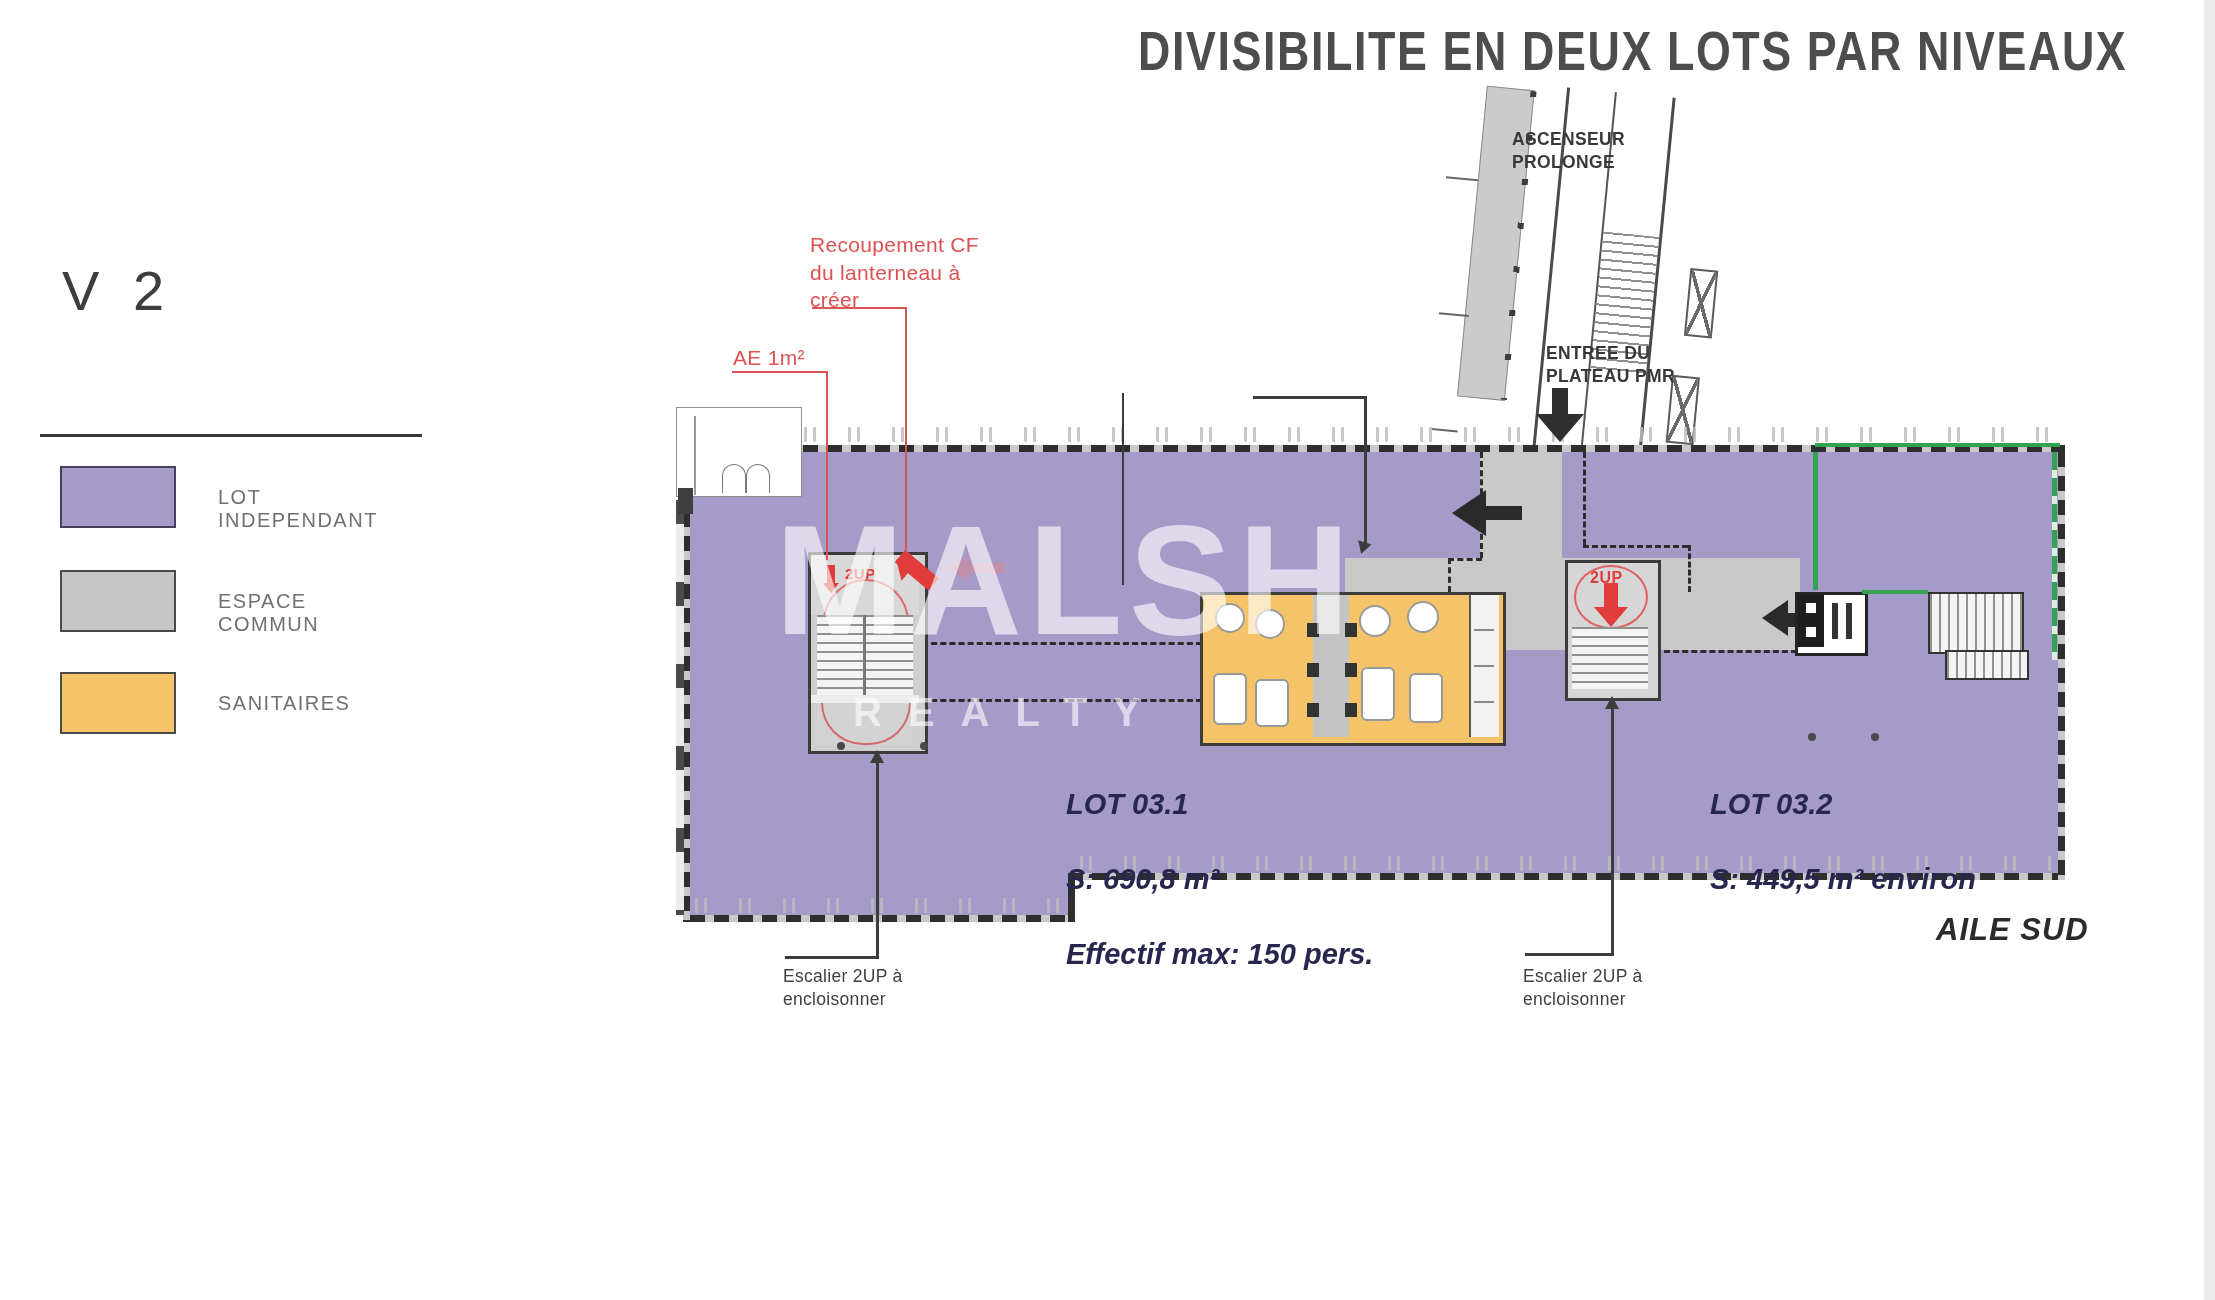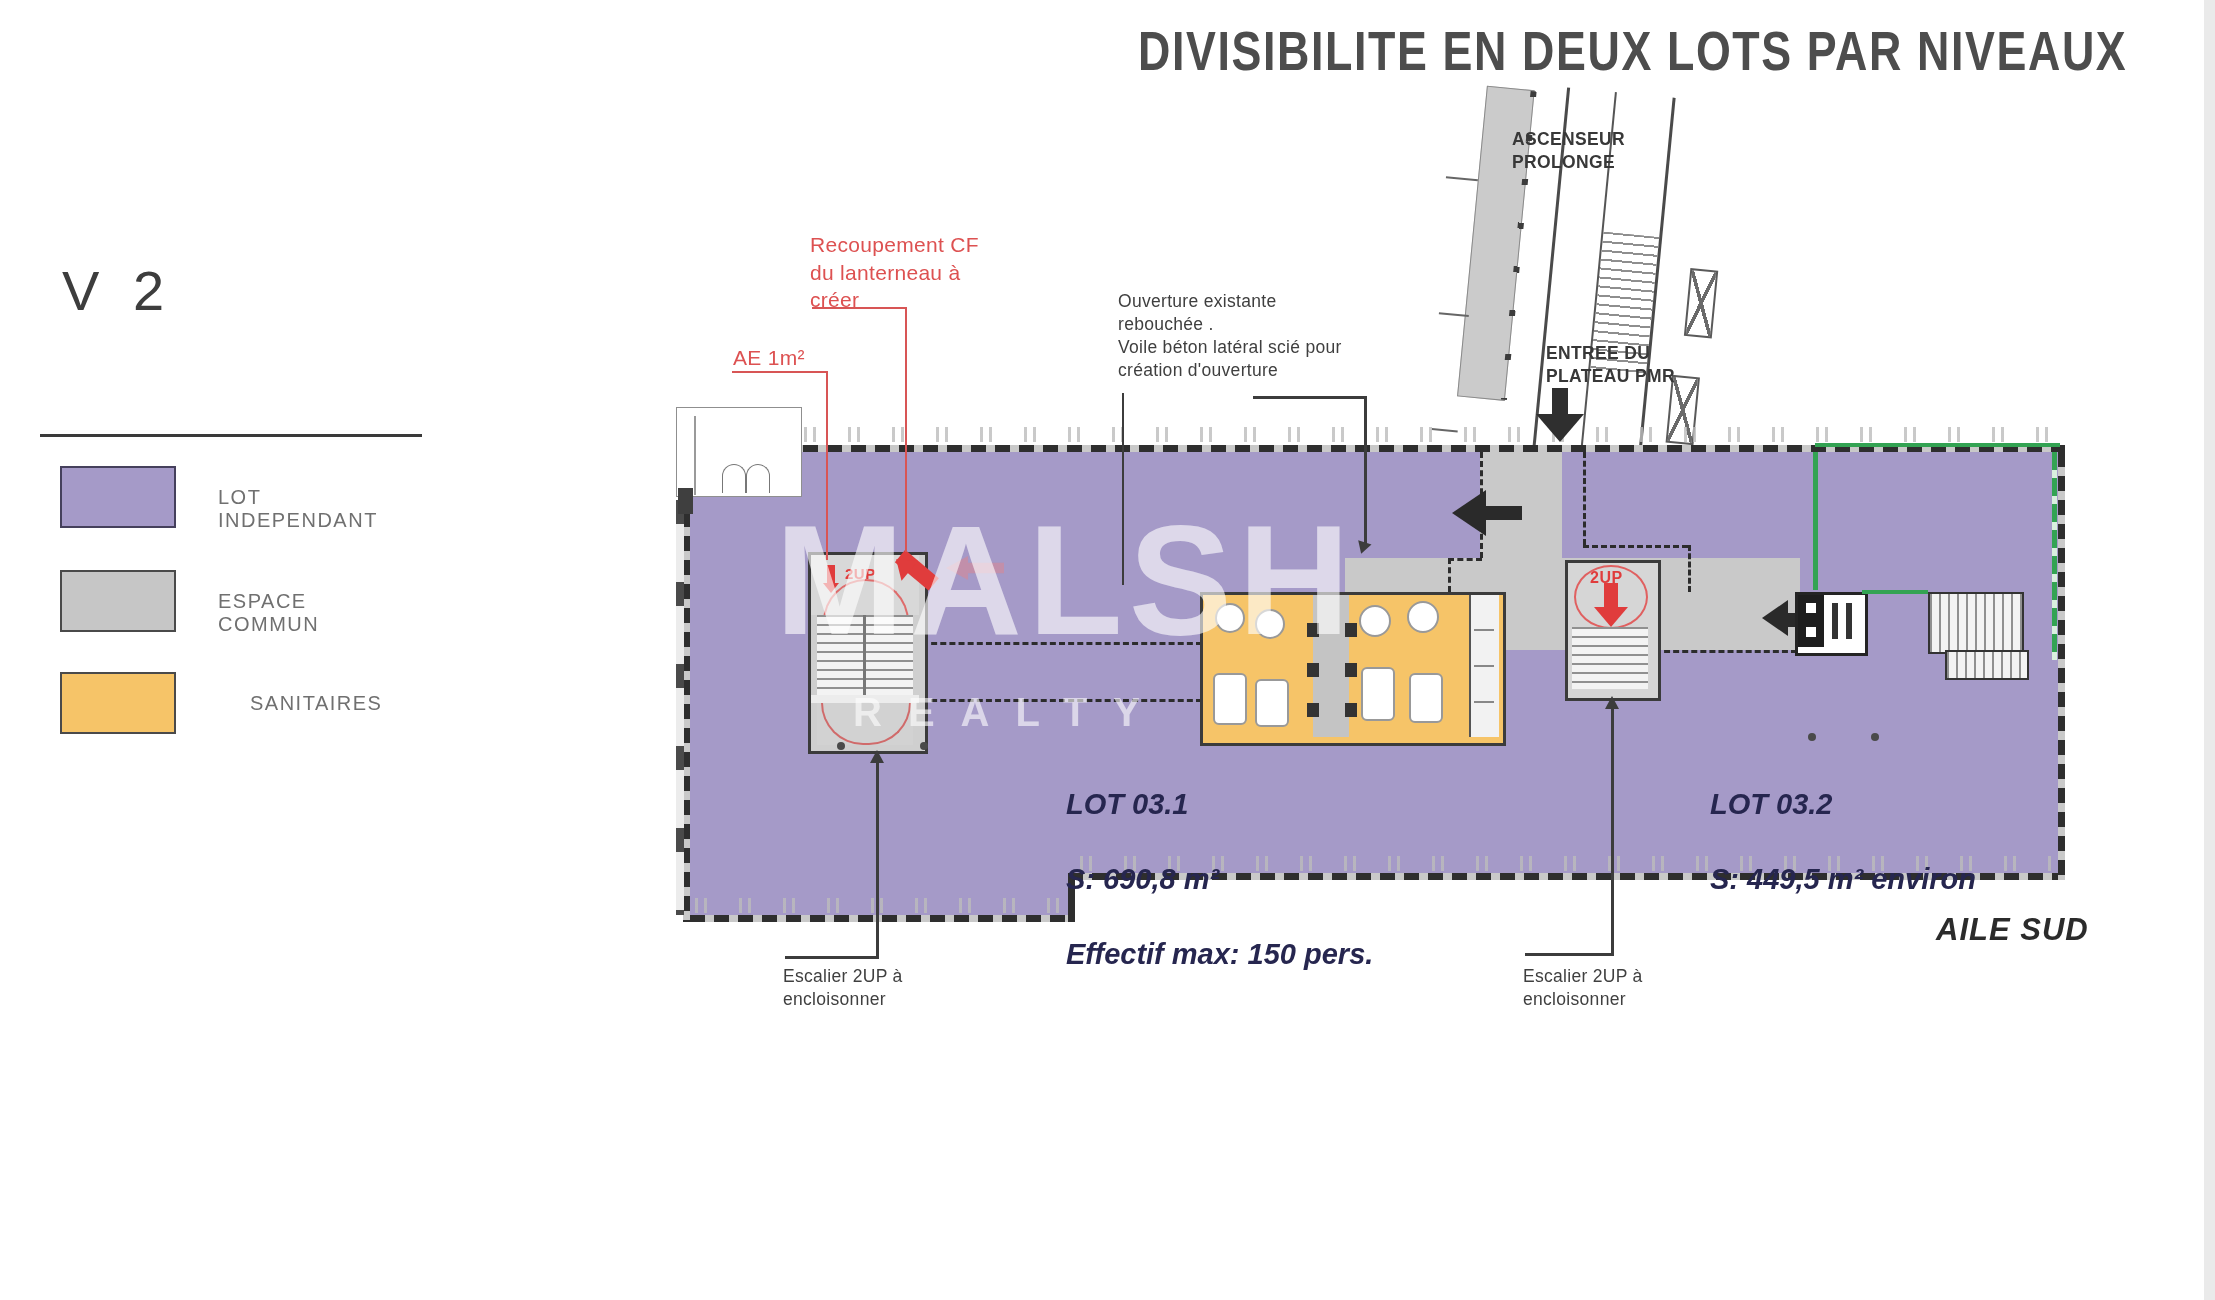--- a/index.html
+++ b/index.html
@@ -183,24 +183,20 @@
 
   <div class="leader-red" style="left:812px;top:307px;width:95px;height:2px;"></div>
   <div class="leader-red" style="left:905px;top:307px;width:2px;height:245px;"></div>
   <div class="leader-red" style="left:732px;top:371px;width:96px;height:2px;"></div>
   <div class="leader-red" style="left:826px;top:371px;width:2px;height:189px;"></div>
   <div class="abs ann-red ml" style="left:810px;top:231px;">Recoupement CF
 du lanterneau à
 créer</div>
   <div class="abs ann-red" style="left:733px;top:344px;">AE 1m²</div>
 
-  <div class="abs ann ml" style="left:1118px;top:290px;">Ouverture existante
-rebouchée .
-Voile béton latéral scié pour
-création d'ouverture</div>
   <div class="leader-gray" style="left:1253px;top:396px;width:113px;height:2.5px;"></div>
   <div class="leader-gray" style="left:1364px;top:396px;width:2.5px;height:150px;"></div>
   <div class="abs" style="left:1356px;top:542px;width:0;height:0;border-left:7px solid transparent;border-right:7px solid transparent;border-top:12px solid #3c3c3c;transform:rotate(18deg);"></div>
   <div class="leader-gray" style="left:1122px;top:393px;width:2px;height:192px;"></div>
 
   <div class="abs ann-bold ml" style="left:1512px;top:128px;">ASCENSEUR
 PROLONGE</div>
   <div class="abs ann-bold ml" style="left:1546px;top:342px;">ENTREE DU
 PLATEAU PMR</div>
   <div class="abs" style="left:1552px;top:388px;width:16px;height:28px;background:#2f2f2f;"></div>
@@ -233,16 +229,16 @@
   <div class="abs title" style="left:1138px;top:18px;">DIVISIBILITE EN DEUX LOTS PAR NIVEAUX</div>
   <div class="abs version" style="left:62px;top:258px;">V 2</div>
   <div class="abs" style="left:40px;top:434px;width:382px;height:3px;background:#3a3a3a;"></div>
 
   <div class="abs" style="left:0;top:0;">
     <div class="abs" style="left: 60px; top: 466px; width: 112px; height: 58px; border: 2.5px solid rgb(69, 64, 92); background-color: rgb(165, 154, 200);"></div>
     <div class="abs legend-label" style="left:218px;top:486px;">LOT INDEPENDANT</div>
     <div class="abs" style="left: 60px; top: 570px; width: 112px; height: 58px; border: 2.5px solid rgb(74, 74, 74); background-color: rgb(198, 198, 198);"></div>
     <div class="abs legend-label" style="left:218px;top:590px;">ESPACE COMMUN</div>
     <div class="abs" style="left: 60px; top: 672px; width: 112px; height: 58px; border: 2.5px solid rgb(74, 74, 74); background-color: rgb(246, 196, 104);"></div>
-    <div class="abs legend-label" style="left:218px;top:692px;margin-left:32px;">SANITAIRES</div>
+    <div class="abs legend-label" style="left:218px;top:692px;">SANITAIRES</div>
   </div>
 
 </div>
 
 </body></html>

